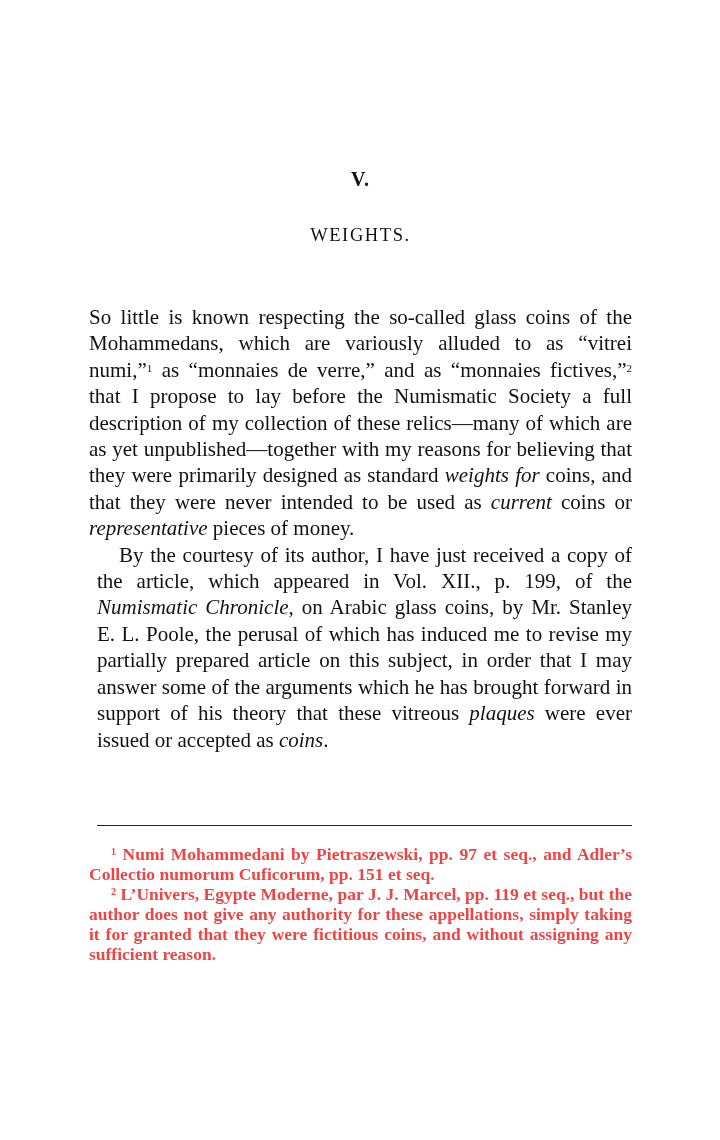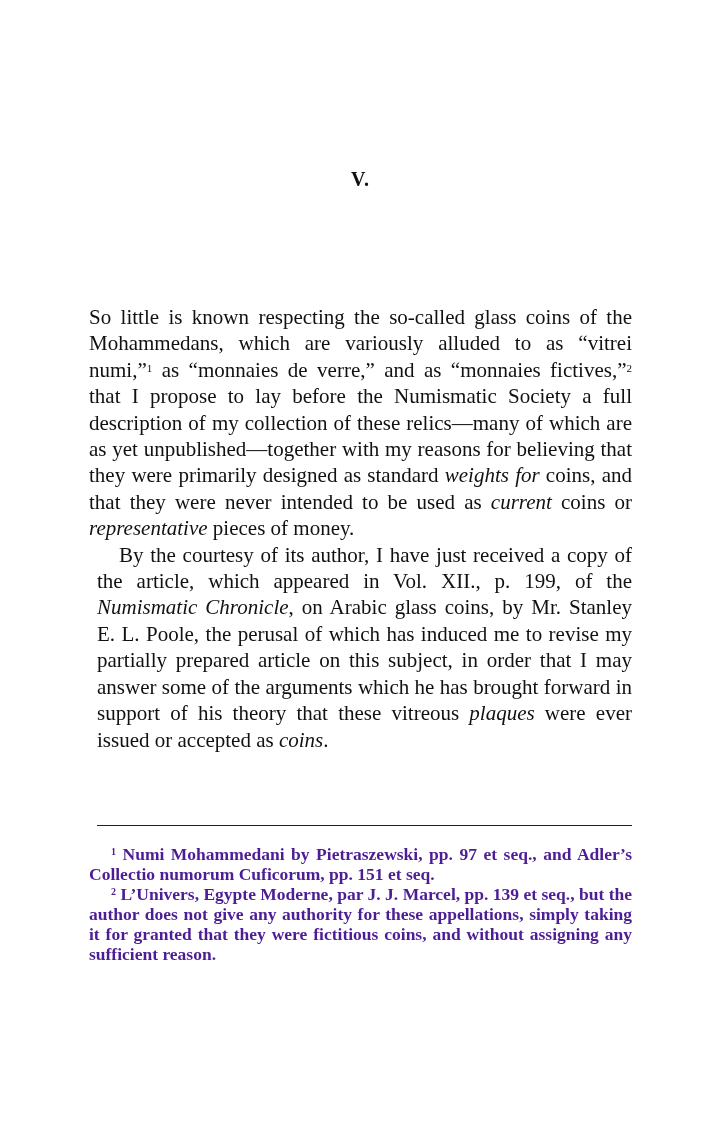--- a/index.html
+++ b/index.html
@@ -12,37 +12,38 @@
            font-size: 18.5px; letter-spacing: 1.6px; line-height: 28px; word-spacing: 8px; }
   .body { position: absolute; top: 304px; left: 0; width: 543px;
           font-size: 21px; line-height: 26.4px; text-align: justify; }
   .body p { margin: 0; }
   .body p + p { text-indent: 22px; margin-left: 8px; }
   .body i { }
   sup { font-size: 11px; vertical-align: top; position: relative; top: -2px; }
   .rule { position: absolute; top: 825px; left: 8px; width: 535px; height: 0;
           border-top: 1.6px solid #222; }
   .notes { position: absolute; top: 844px; left: 0; width: 543px;
-           font-size: 17.5px; line-height: 20px; text-align: justify; font-weight: bold; color: #4c1d95; }
+           font-size: 17.5px; line-height: 20px; text-align: justify; font-weight: bold; color: #ef4444; }
   .notes p { margin: 0; text-indent: 22px; }
   .notes sup { font-size: 10px; }
 </style>
 </head>
 <body>
 
 <div class="page">
   <div class="chapter-num">V.</div>
 
   <div class="title">
+    <div>WEIGHTS.</div>
   </div>
 
   <div class="body">
     <p><span>So little is known respecting the so-called glass coins of the Mohammedans, which are variously alluded to as “vitrei numi,”</span><sup>1</sup><span> as “monnaies de verre,” and as “monnaies fictives,”</span><sup>2</sup><span> that I propose to lay before the Numismatic Society a full description of my collection of these relics—many of which are as yet unpublished—together with my reasons for believing that they were primarily designed as standard </span><i>weights for</i><span> coins, and that they were never intended to be used as </span><i>current</i><span> coins or </span><i>representative</i><span> pieces of money.</span></p>
     <p><span>By the courtesy of its author, I have just received a copy of the article, which appeared in Vol. XII., p. 199, of the </span><i>Numismatic Chronicle</i><span>, on Arabic glass coins, by Mr. Stanley E. L. Poole, the perusal of which has induced me to revise my partially prepared article on this subject, in order that I may answer some of the arguments which he has brought forward in support of his theory that these vitreous </span><i>plaques</i><span> were ever issued or accepted as </span><i>coins</i><span>.</span></p>
   </div>
 
   <div class="rule"></div>
 
   <div class="notes">
     <p><sup>1</sup><span> Numi Mohammedani by Pietraszewski, pp. 97 et seq., and Adler’s Collectio numorum Cuficorum, pp. 151 et seq.</span></p>
-    <p><sup>2</sup><span> L’Univers, Egypte Moderne, par J. J. Marcel, pp. 139 et seq., but the author does not give any authority for these appellations, simply taking it for granted that they were fictitious coins, and without assigning any sufficient reason.</span></p>
+    <p><sup>2</sup><span> L’Univers, Egypte Moderne, par J. J. Marcel, pp. 119 et seq., but the author does not give any authority for these appellations, simply taking it for granted that they were fictitious coins, and without assigning any sufficient reason.</span></p>
   </div>
 </div>
 
 </body></html>

